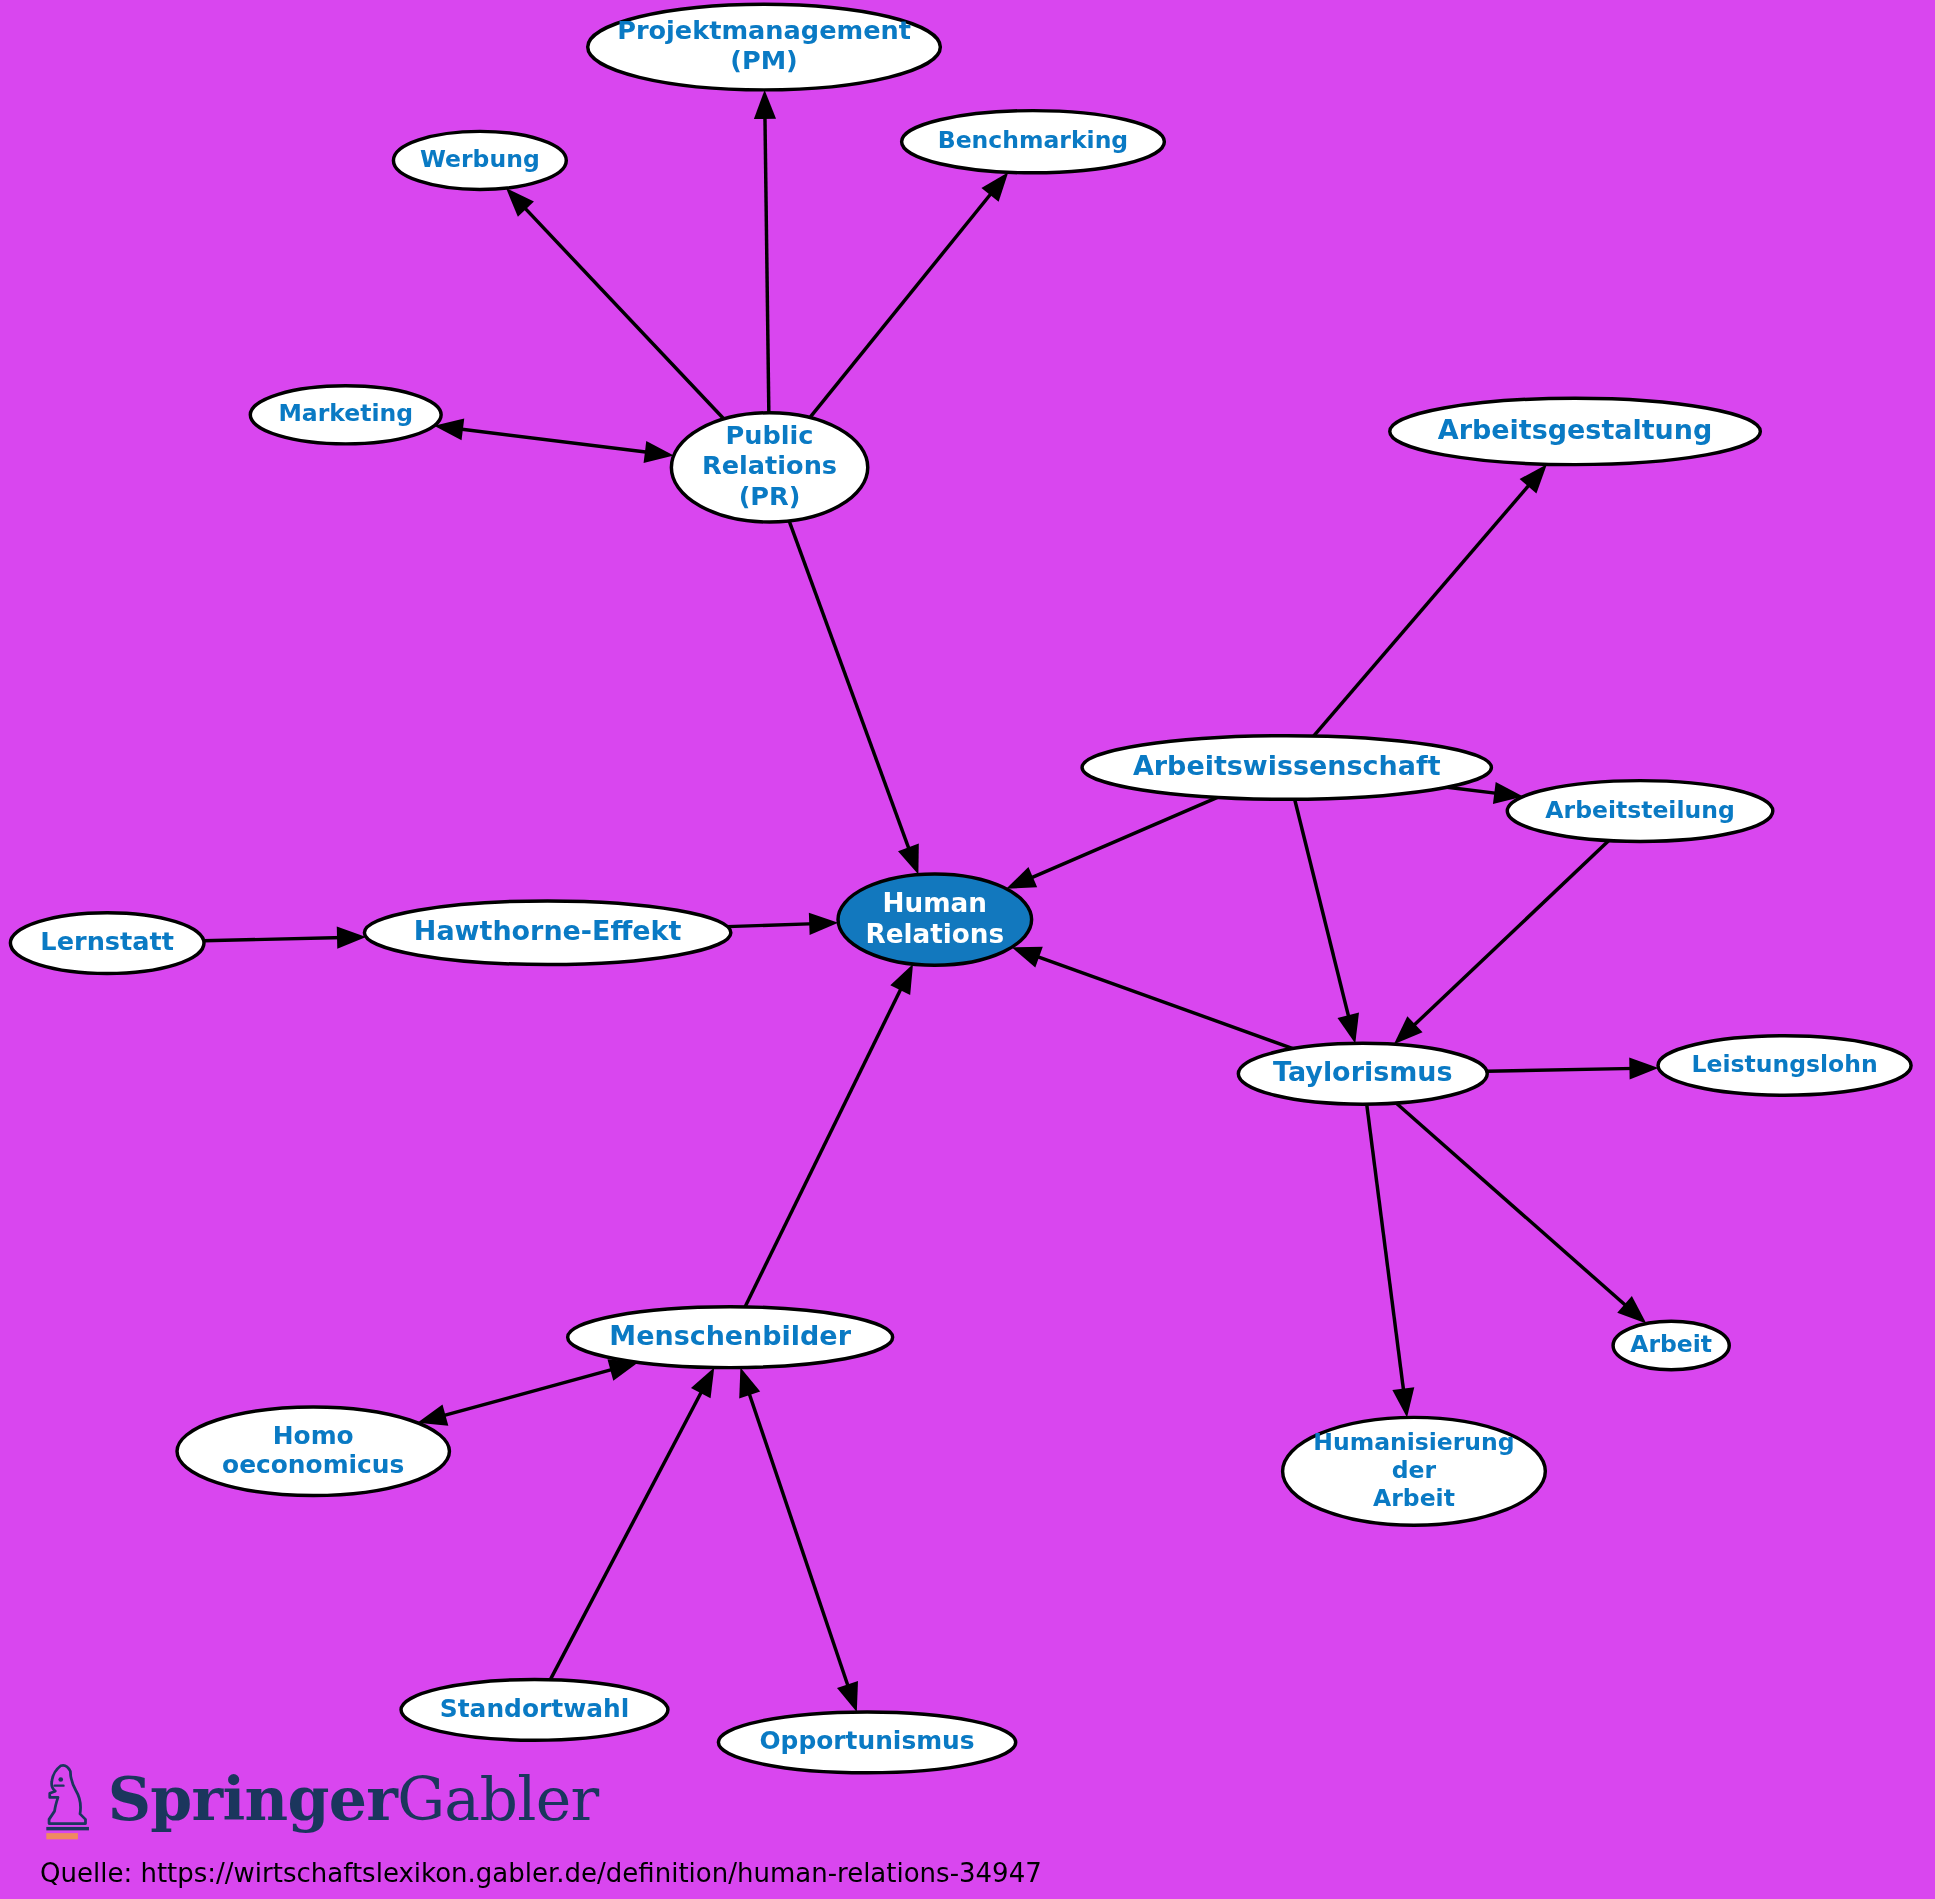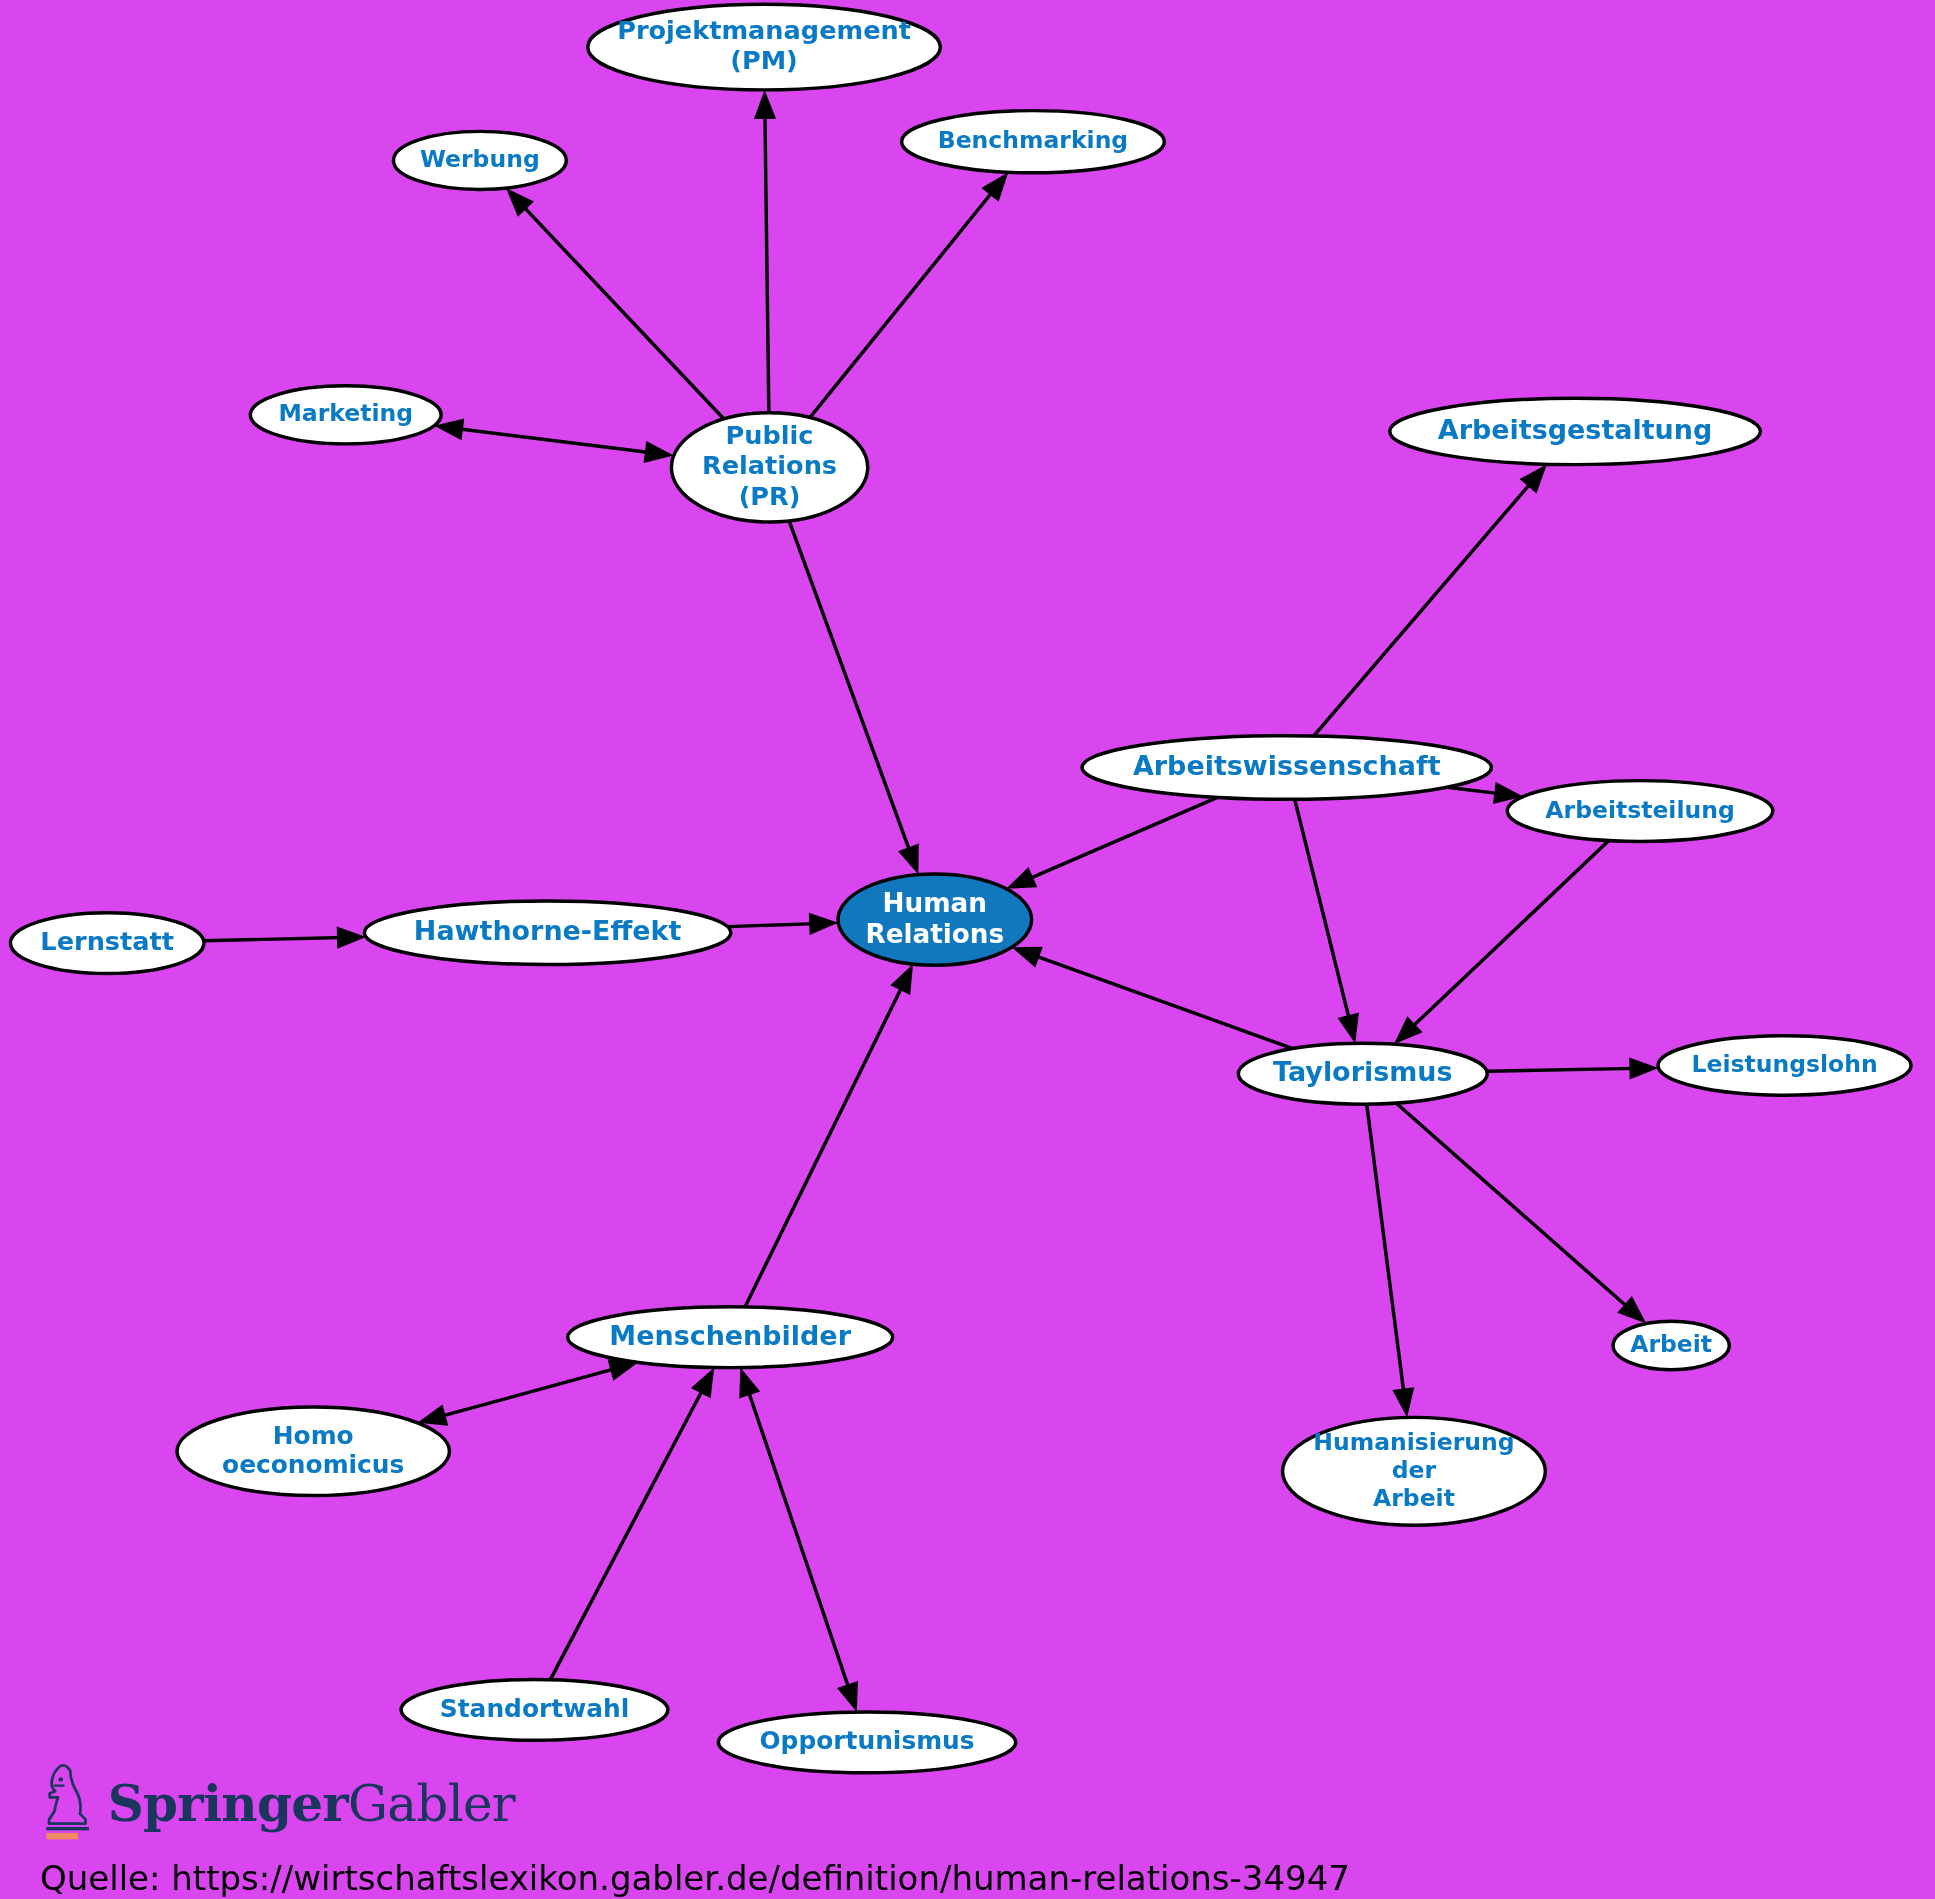--- a/index.html
+++ b/index.html
@@ -69,40 +69,40 @@
     align-items: flex-end;
   }
   #logo-mark {
     width: 58px;
     height: 77px;
     position: relative;
     margin-right: 9.7px;
   }
   #logo-wordmark {
     font-family: "DejaVu Serif", "Liberation Serif", serif;
-    font-size: 50px;
+    font-size: 60px;
     line-height: 1;
     color: #1B365D;
     letter-spacing: -0.7px;
     white-space: nowrap;
     padding-bottom: 11px;
   }
   #logo-wordmark .thin {
     font-weight: normal;
     color: #1B365D;
   }
   #logo-wordmark .bold {
     font-weight: bold;
   }
   #source-line {
     position: absolute;
     left: 40px;
     top: 102px;
     font-family: "DejaVu Sans", "Liberation Sans", sans-serif;
-    font-size: 34px;
+    font-size: 26px;
     color: #000000;
     white-space: nowrap;
   }
 </style>
 </head>
 <body>
 
 <div id="stage">
 
   <svg id="graph-svg" viewBox="0 0 2800 2748">

